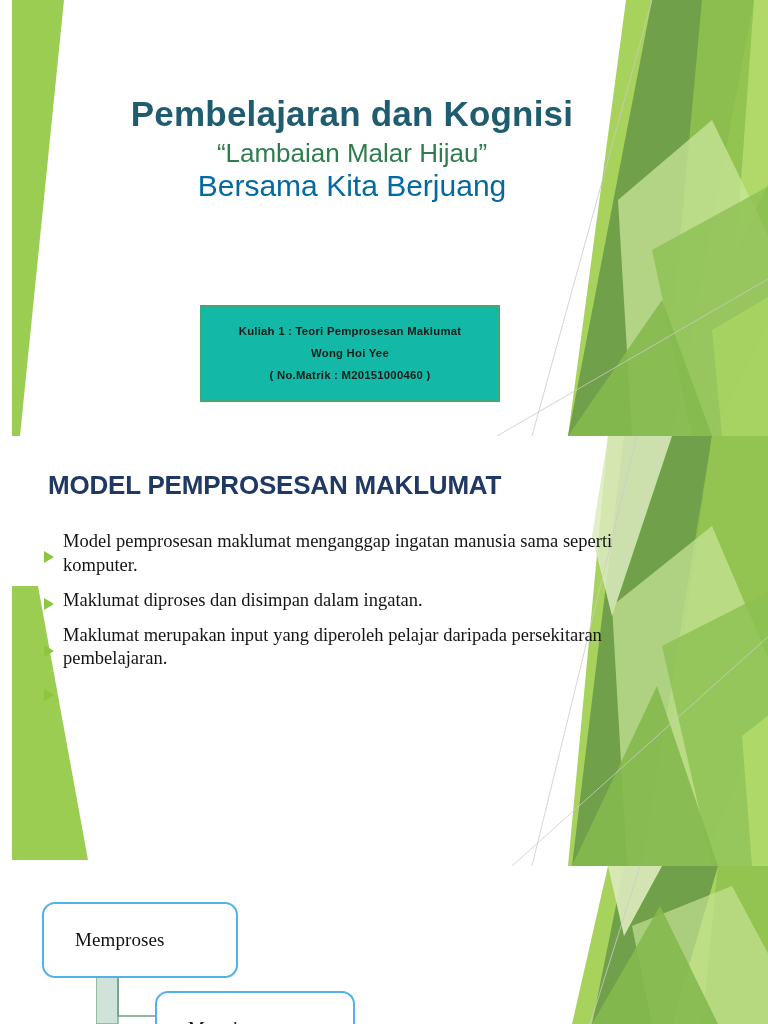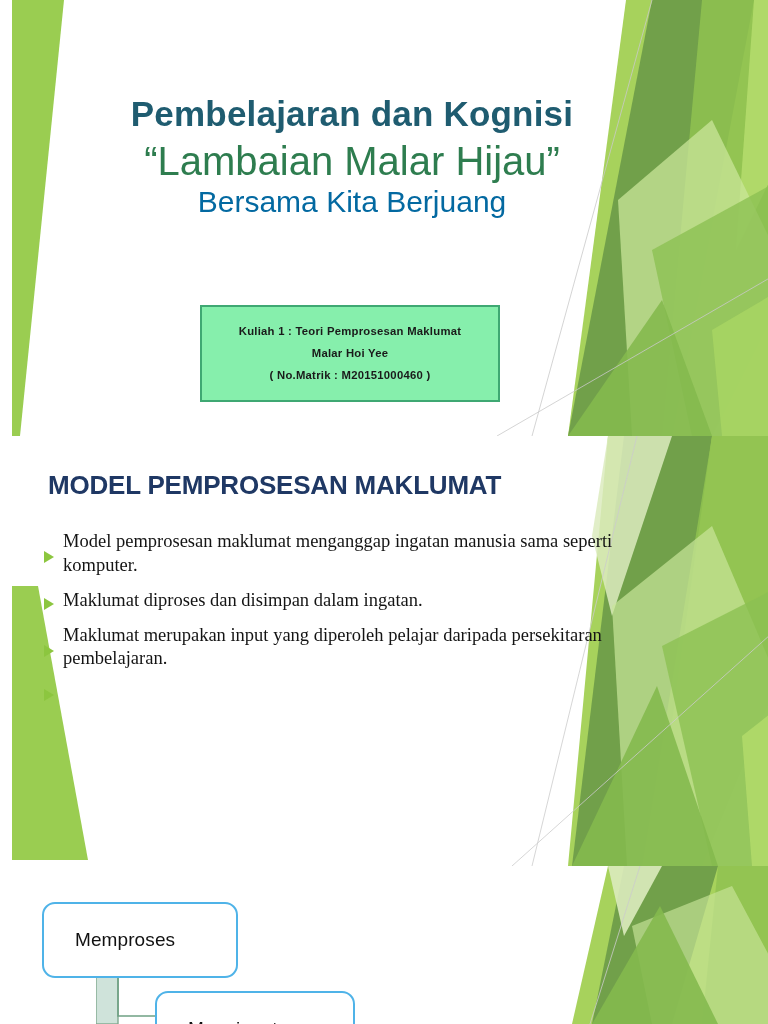--- a/index.html
+++ b/index.html
@@ -18,29 +18,29 @@
   .deco{position:absolute;inset:0;pointer-events:none;}
   .deco svg{display:block;width:100%;height:100%;}
 
   
   .title-block{position:absolute;left:60px;top:95px;width:560px;text-align:center;}
   .title-main{
     font-size:35px;font-weight:bold;color:#1F5C70;letter-spacing:0.2px;
     line-height:1.06;white-space:nowrap;
   }
   .title-sub1{
-    font-size:40px;color:#2E7D4F;line-height:1.12;margin-top:7px;white-space:nowrap;
+    font-size:26px;color:#2E7D4F;line-height:1.12;margin-top:7px;white-space:nowrap;
   }
   .title-sub2{
     font-size:30px;color:#0369a1;line-height:1.12;margin-top:1px;white-space:nowrap;
   }
 
   .infobox{
     position:absolute;left:200px;top:305px;width:300px;height:97px;
-    border:2px solid #3FA873;background:#86efac;box-sizing:border-box;
+    border:2px solid #3FA873;background:#14b8a6;box-sizing:border-box;
     display:flex;flex-direction:column;align-items:center;justify-content:center;
   }
   .infobox div{
     font-size:11.3px;font-weight:bold;color:#1a1a1a;line-height:1;margin:5.5px 0;
     letter-spacing:0.25px;white-space:nowrap;
   }
 
   
   .heading2{
     position:absolute;left:48px;top:470px;
@@ -59,21 +59,21 @@
     font-size:18.5px;color:#141414;line-height:1.29;
   }
 
   
   .flowbox{
     position:absolute;box-sizing:border-box;background:#ffffff;
     border:2.3px solid #4FB3E8;border-radius:13px;
     display:flex;align-items:center;
   }
   .flowbox span{
-    font-size:19px;color:#111111;padding-left:31px;letter-spacing:0.1px;
+    font-size:19px;color:#111111;padding-left:31px;letter-spacing:0.1px;font-family:Liberation Serif, serif;
   }
   .box-memproses{left:42px;top:902px;width:196px;height:76px;}
   .box-mengingat{left:155px;top:991px;width:200px;height:76px;}
 
   .connector{position:absolute;left:96px;top:976px;width:130px;height:48px;}
 </style>
 </head>
 <body>
 
 <div class="deck">
@@ -103,21 +103,21 @@
     <div class="title-block">
       <div class="title-main">Pembelajaran dan Kognisi</div>
       <div class="title-sub1">“Lambaian Malar Hijau”</div>
       <div class="title-sub2">Bersama Kita Berjuang</div>
     </div>
 
   </div>
 
   <div class="infobox">
     <div>Kuliah 1 : Teori Pemprosesan Maklumat</div>
-    <div>Malar Hoi Yee</div>
+    <div>Wong Hoi Yee</div>
     <div>( No.Matrik : M20151000460 )</div>
   </div>
 
   <div class="slide slide2">
     <div class="deco">
       <svg viewBox="0 0 768 430" preserveAspectRatio="none">
 
         <polygon points="0,150 26,150 76,424 0,424" fill="#9ACD51"></polygon>
 
         <polygon points="596,0 768,0 768,430 556,430" fill="#A7D25C"></polygon>

